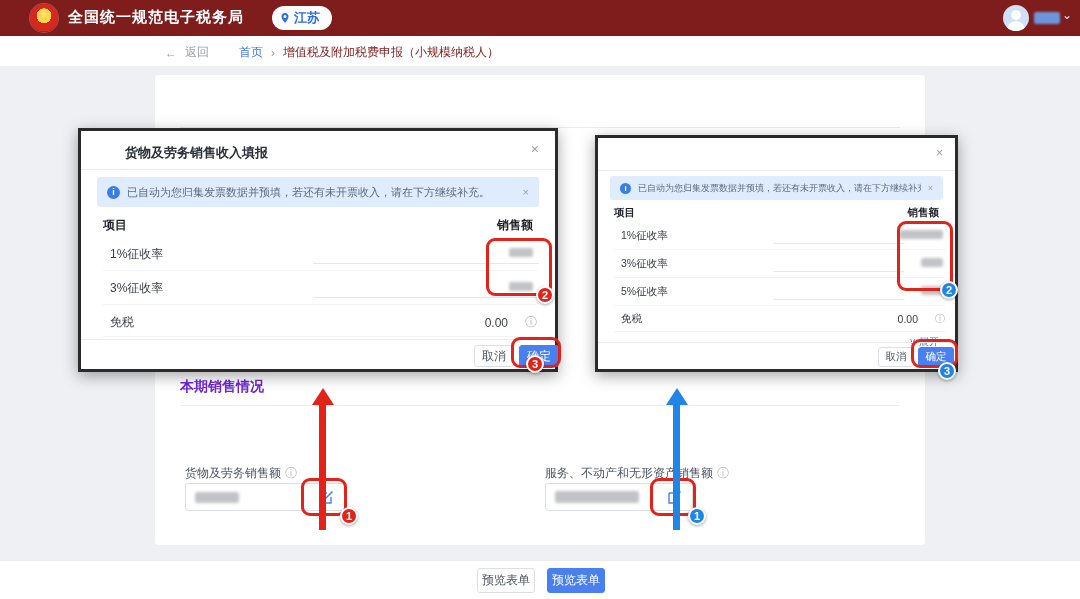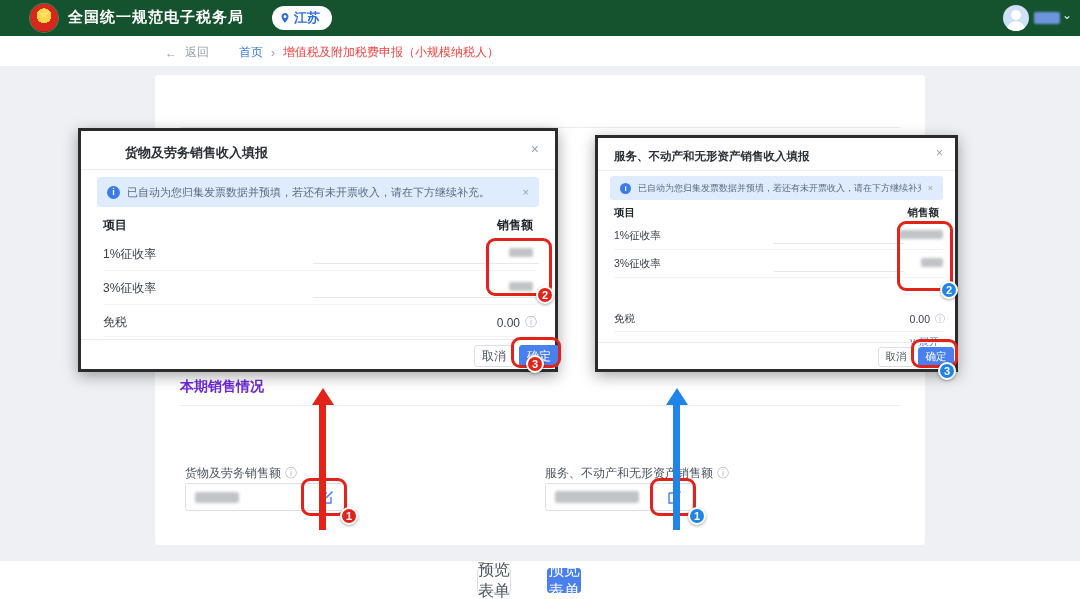--- a/index.html
+++ b/index.html
@@ -1,40 +1,40 @@
 <!DOCTYPE html>
 <html><head>
 <meta charset="utf-8">
 <style>
   * { margin:0; padding:0; box-sizing:border-box; }
   html,body { width:1080px; height:599px; overflow:hidden; background:#fff;
     font-family:"Liberation Sans","DejaVu Sans",sans-serif; }
   #screen { position:relative; width:1080px; height:599px; background:#eef0f3; }
 
   
-  .topbar { position:absolute; left:0; top:0; width:1080px; height:36px; background:#14532d; display:flex; align-items:center; }
+  .topbar { position:absolute; left:0; top:0; width:1080px; height:36px; background:#7f1d1d; display:flex; align-items:center; }
   .emblem { position:absolute; left:30px; top:4px; width:28px; height:28px; border-radius:50%;
     background:radial-gradient(circle at 50% 42%, #ffd54a 0 34%, #d8281e 35% 72%, #b71c12 73% 100%);
     box-shadow:0 0 0 1px rgba(255,255,255,.25); }
   .emblem::after { content:"★"; position:absolute; left:0; right:0; top:4px; text-align:center; font-size:11px; color:#ffe27a; }
   .app-title { position:absolute; left:68px; top:8px; color:#fff; font-size:15px; font-weight:bold; letter-spacing:1px; }
   .loc-pill { position:absolute; left:272px; top:6px; height:24px; background:#fff; border-radius:13px;
     display:flex; align-items:center; padding:0 12px 0 8px; gap:4px; }
   .loc-pill .pin { width:10px; height:10px; }
   .loc-pill span { color:#2e6fe0; font-size:13px; font-weight:bold; }
   .avatar { position:absolute; left:1003px; top:5px; width:26px; height:26px; border-radius:50%; background:#cfe0f7; overflow:hidden; }
   .avatar .head { position:absolute; left:8px; top:5px; width:10px; height:10px; border-radius:50%; background:#fff; }
   .avatar .body { position:absolute; left:4px; top:16px; width:18px; height:12px; border-radius:9px 9px 0 0; background:#fff; }
   .user-redact { position:absolute; left:1034px; top:12px; width:26px; height:12px; background:#6d95dd; border-radius:2px; filter:blur(1px); }
   .chevron { position:absolute; left:1062px; top:8px; color:#dce8fb; font-size:12px; }
 
   
   .crumbbar { position:absolute; left:0; top:36px; width:1080px; height:30px; background:#fff; }
   .crumbbar .inner { position:absolute; left:165px; top:8px; font-size:12px; display:flex; gap:8px; align-items:center; }
-  .c-gray { color:#9aa0a8; } .c-link { color:#3a78e0; } .c-dark { color:#ef4444; }
+  .c-gray { color:#9aa0a8; } .c-link { color:#3a78e0; } .c-dark { color:#7f1d1d; }
 
   
   .card { position:absolute; left:155px; top:75px; width:770px; height:470px; background:#fff; border-radius:4px; }
   .period-row { position:absolute; left:25px; top:20px; width:720px; display:flex; align-items:center; }
   .period-label { font-size:14px; font-weight:bold; color:#30343b; }
   .period-value { font-size:14px; font-weight:bold; color:#ff9a00; margin-left:8px; }
   .period-range { font-size:12px; color:#8b919c; margin-left:6px; }
   .fill-btn { margin-left:auto; border:1px solid #b9d0f5; color:#4a80e8; background:#fff; font-size:12px;
     border-radius:3px; padding:5px 12px; cursor:pointer; }
   .hdr-divider { position:absolute; left:25px; top:52px; width:720px; height:1px; background:#ececf0; }
@@ -56,40 +56,40 @@
   .m-title { font-weight:bold; color:#2b2f36; position:absolute; }
   .m-close { position:absolute; color:#9aa0a8; cursor:pointer; }
   .m-div { position:absolute; height:1px; background:#ececf0; }
   .alert { position:absolute; background:#dfecfd; border-radius:3px; display:flex; align-items:center; gap:7px; padding:0 10px; }
   .alert .ai { min-width:13px; height:13px; border-radius:50%; background:#3a7ce8; color:#fff; font-size:9px; font-weight:bold;
     display:flex; align-items:center; justify-content:center; font-style:normal; }
   .alert .atxt { color:#5b6b84; white-space:nowrap; overflow:hidden; }
   .alert .aclose { margin-left:auto; color:#9aa0a8; cursor:pointer; }
   .th { position:absolute; font-weight:bold; color:#1f2329;font-family:Liberation Serif, serif; }
   .trow { position:absolute; border-bottom:1px solid #f2f3f5; }
-  .trow .lbl { position:absolute; left:0; top:9px; color:#3a3f46; }
+  .trow .lbl { position:absolute; left:7px; top:9px; color:#3a3f46; }
   .u-line { position:absolute; height:1px; background:#e7e8ea; }
-  .free-val { position:absolute; color:#3a3f46; display:flex; gap:5px; align-items:center;margin-left:20px; }
+  .free-val { position:absolute; color:#3a3f46; display:flex; gap:17px; align-items:center;margin-left:20px; }
 
   .btn { border:1px solid #dcdfe6; background:#fff; color:#4d5560; border-radius:3px; font-size:12px; cursor:pointer;
     position:absolute; display:flex; align-items:center; justify-content:center; }
   .btn-primary { background:#4a7ff0; border-color:#4a7ff0; color:#fff; }
 
   
   .hl { position:absolute; border:3px solid #e2231a; border-radius:9px; z-index:6; pointer-events:none; }
   .badge { position:absolute; width:18px; height:18px; border-radius:50%; color:#fff; font-size:11px; font-weight:bold;
     display:flex; align-items:center; justify-content:center; border:2px solid #fff; box-shadow:0 1px 3px rgba(0,0,0,.35); z-index:7; }
   .badge.red { background:#e2231a; } .badge.blue { background:#1f86e8; }
   .arrow { position:absolute; z-index:6; }
   .a-shaft { position:absolute; width:7px; }
   .a-head { position:absolute; width:0; height:0; border-left:11px solid transparent; border-right:11px solid transparent; }
 
   
   .footbar { position:absolute; left:0; top:560px; width:1080px; height:39px; background:#fff; border-top:1px solid #ededf0; }
-  .footbar .btn { top:7px; height:25px; width:34px; font-size:16px; }
+  .footbar .btn { top:7px; height:25px; width:58px; font-size:12px; }
 
   svg { display:block; }
 </style>
 </head>
 <body>
 
 <div id="screen">
 
   <div class="topbar">
     <div class="emblem"></div>
@@ -191,40 +191,44 @@
     <button class="btn" style="left:393px; top:214px; width:40px; height:22px;">取消</button>
     <button class="btn btn-primary" style="left:438px; top:214px; width:40px; height:22px;">确定</button>
   </div>
 
   <div class="hl" style="left:486px; top:238px; width:66px; height:58px;"></div>
   <div class="badge red" style="left:536px; top:286px;">2</div>
   <div class="hl" style="left:511px; top:337px; width:50px; height:31px;"></div>
   <div class="badge red" style="left:526px; top:355px;">3</div>
 
   <div class="modal" style="left:595px; top:135px; width:363px; height:237px;">
-    <div class="m-title" style="left:16px; top:11px; font-size:11.5px;">服务、不动产和无形资产销售收入填报</div>
     <div class="m-close" style="right:12px; top:8px; font-size:12px;">×</div>
     <div class="m-div" style="left:0; top:32px; width:357px;"></div>
 
     <div class="alert" style="left:12px; top:38px; width:333px; height:24px; font-size:9px;">
       <span class="ai" style="min-width:11px; height:11px; font-size:8px;">i</span>
       <span class="atxt">已自动为您归集发票数据并预填，若还有未开票收入，请在下方继续补充。</span>
       <span class="aclose">×</span>
     </div>
 
     <div class="th" style="left:16px; top:68px; font-size:10.5px;">项目</div>
     <div class="th" style="right:16px; top:68px; font-size:10.5px;">销售额</div>
 
     <div class="trow" style="left:16px; top:84px; width:331px; height:28px; font-size:10.5px;">
       <span class="lbl" style="top:7px;">1%征收率</span>
       <div class="u-line" style="left:160px; top:21px; width:130px;"></div>
       <div class="redact" style="position:absolute; right:2px; top:8px; width:44px; height:9px;"></div>
     </div>
     <div class="trow" style="left:16px; top:112px; width:331px; height:28px; font-size:10.5px;">
       <span class="lbl" style="top:7px;">3%征收率</span>
+      <div class="u-line" style="left:160px; top:21px; width:130px;"></div>
+      <div class="redact" style="position:absolute; right:2px; top:8px; width:22px; height:9px;"></div>
+    </div>
+    <div class="trow" style="left:16px; top:140px; width:331px; height:28px; font-size:10.5px;">
+      <span class="lbl" style="top:7px;">5%征收率</span>
       <div class="u-line" style="left:160px; top:21px; width:130px;"></div>
       <div class="redact" style="position:absolute; right:2px; top:8px; width:22px; height:9px;"></div>
     </div>
     <div class="trow" style="left:16px; top:168px; width:331px; height:26px; font-size:10.5px;">
       <span class="lbl" style="top:6px;">免税</span>
       <div class="free-val" style="right:0; top:6px; font-size:10.5px;">
         <span>0.00</span>
         <span class="info-i" style="font-size:10px;">ⓘ</span>
       </div>
     </div>

